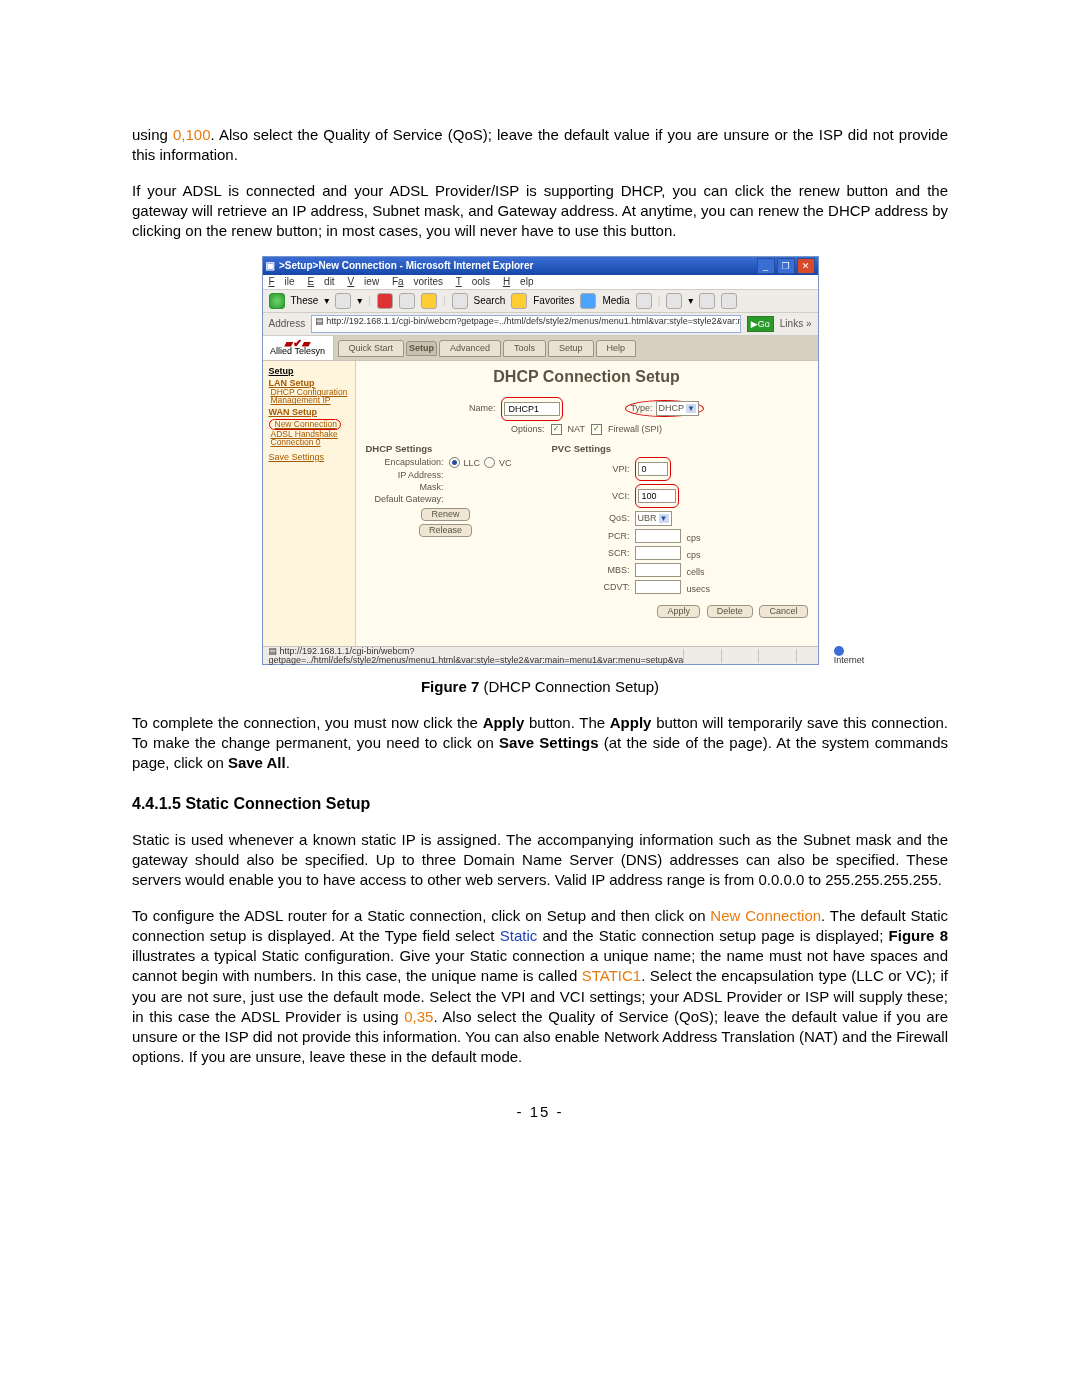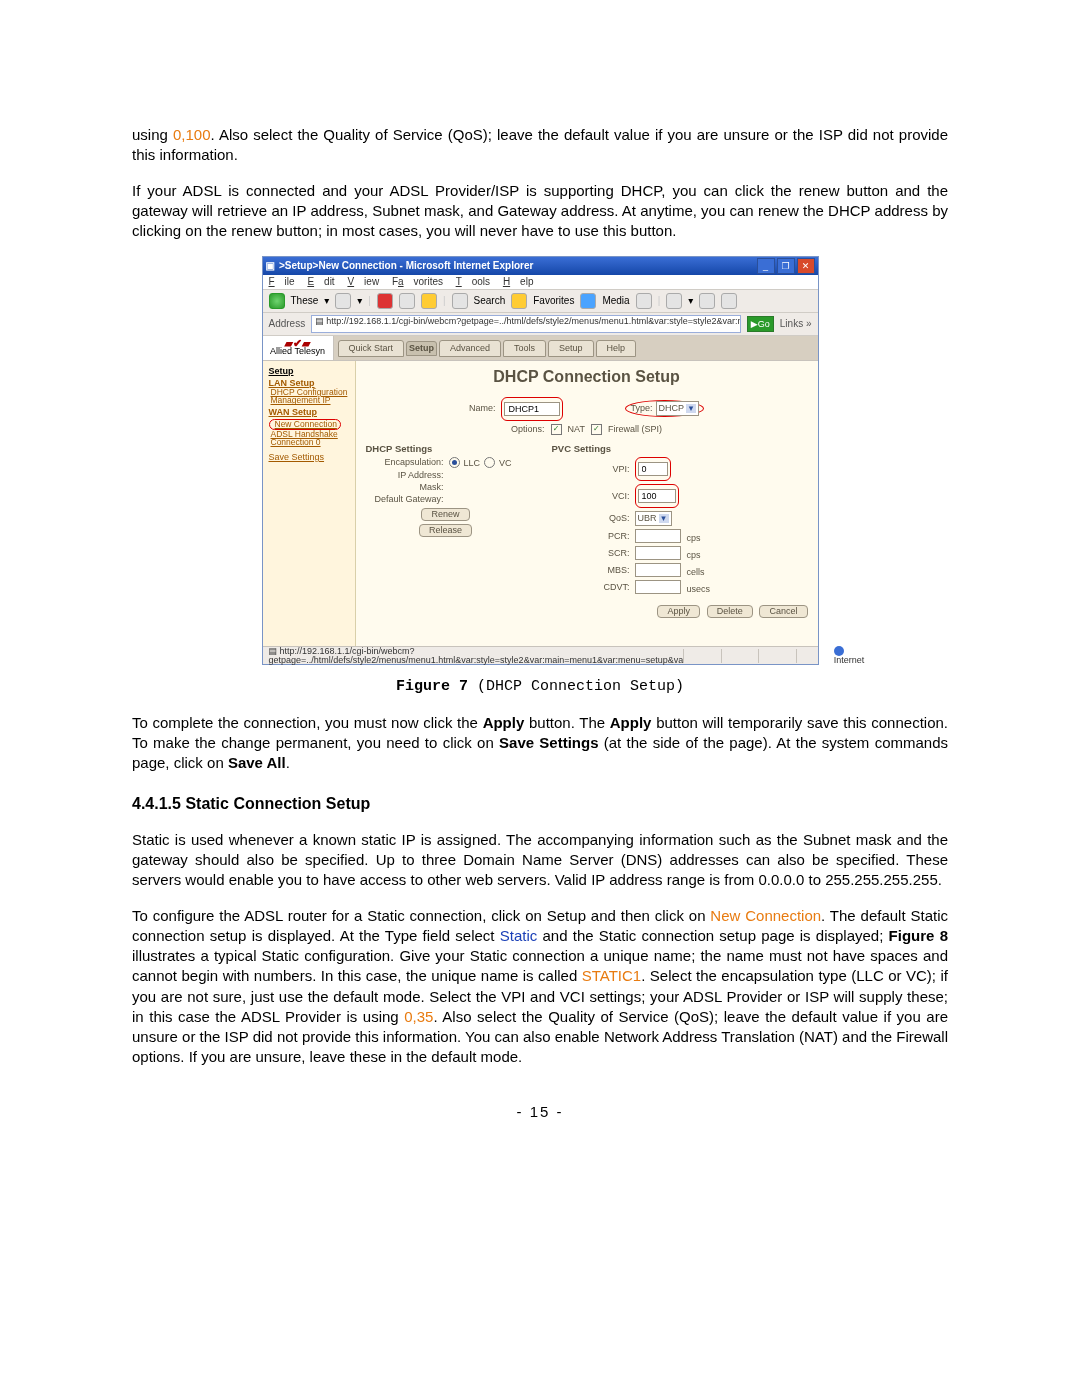--- a/index.html
+++ b/index.html
@@ -12,21 +12,21 @@
   }
   .page {
     padding: 110px 132px 60px 132px;
     font-size: 15px;
     line-height: 1.35;
   }
   .justify { text-align: justify; }
   .orange { color: #e87b10; }
   .blue { color: #1a3fb7; }
   .bold { font-weight: bold; }
-  .caption { text-align: center; margin: 12px 0 8px; font-family: Liberation Mono, monospace; }
+  .caption { text-align: center; margin: 12px 0 8px; }
   .heading { font-weight: bold; font-size: 16px; margin: 20px 0 8px; }
   .pageno { text-align: center; margin-top: 34px; letter-spacing: 2px; }
 
   
   .shot {
     width: 555px;
     margin: 14px auto 6px;
     font-size: 10px;
     line-height: 1;
     border: 1px solid #7994c6;

